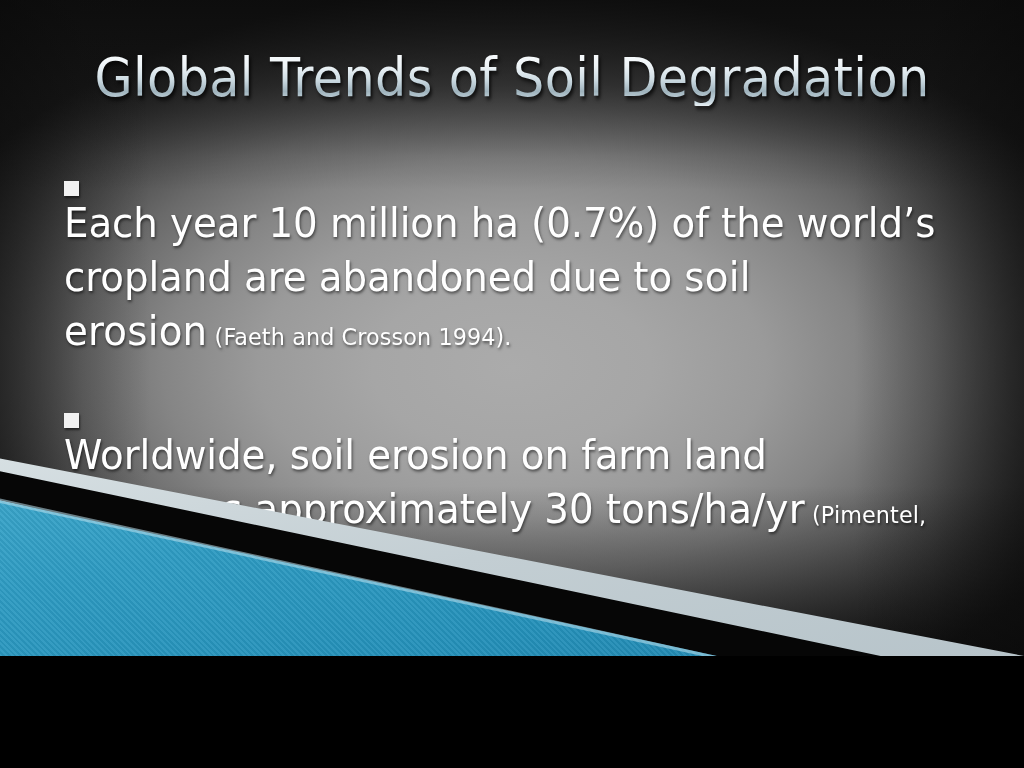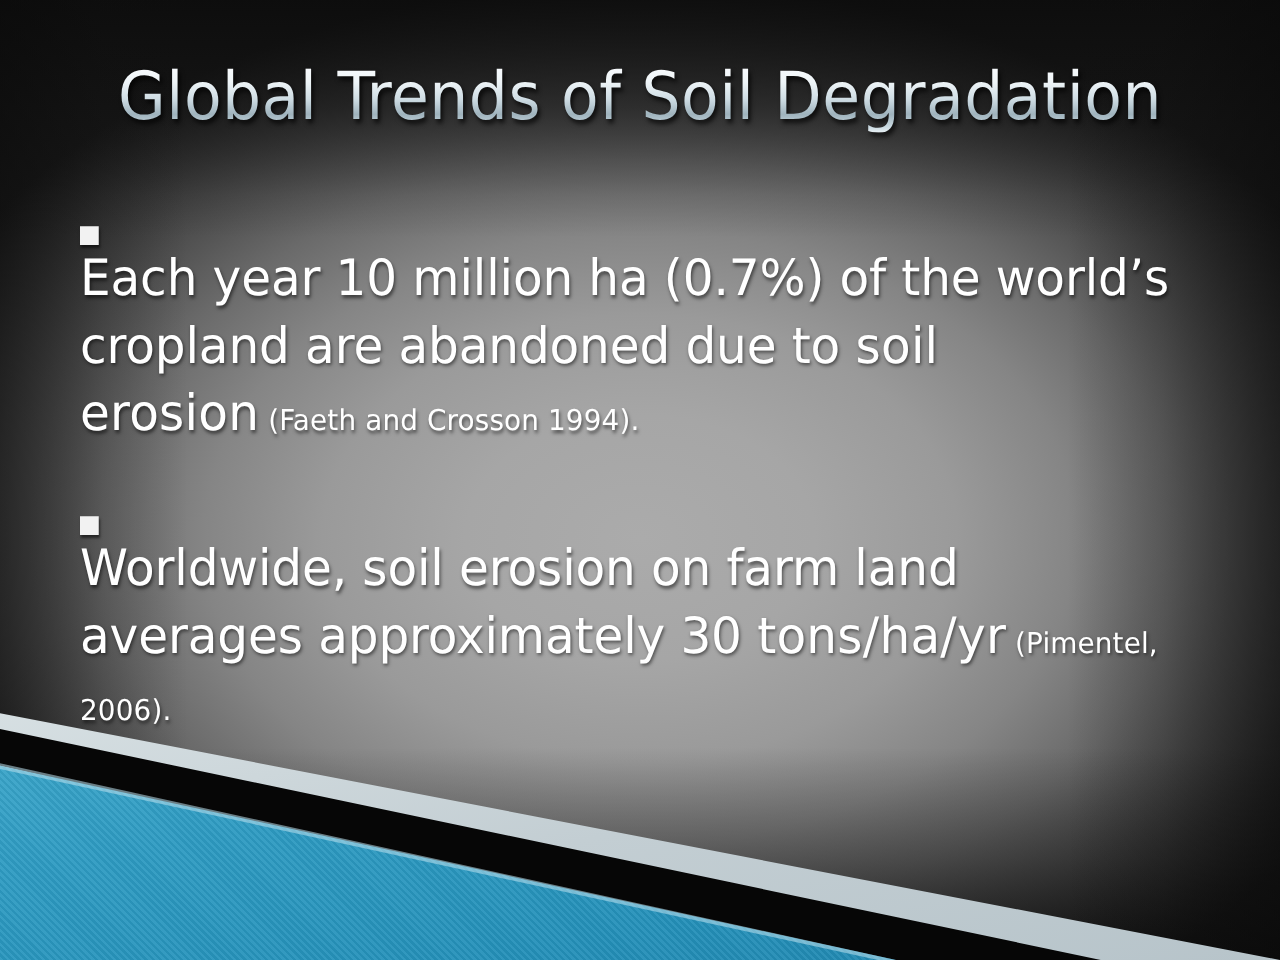--- a/index.html
+++ b/index.html
@@ -4,21 +4,21 @@
 <title>Slide</title>
 <style>
   html, body {
     margin: 0;
     padding: 0;
     background: #000;
   }
   #slide {
     position: relative;
     width: 1024px;
-    height: 768px;
+    height: 656px;
     overflow: hidden;
     font-family: "DejaVu Sans", "Liberation Sans", sans-serif;
     background-color: #1c1c1c;
   }
 
   
   #bg-base {
     position: absolute;
     inset: 0;
     background:

